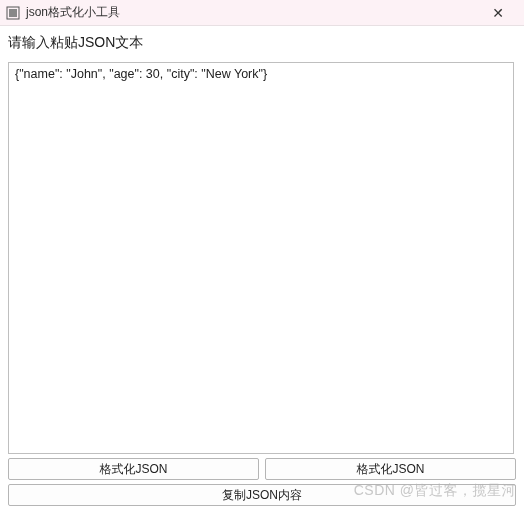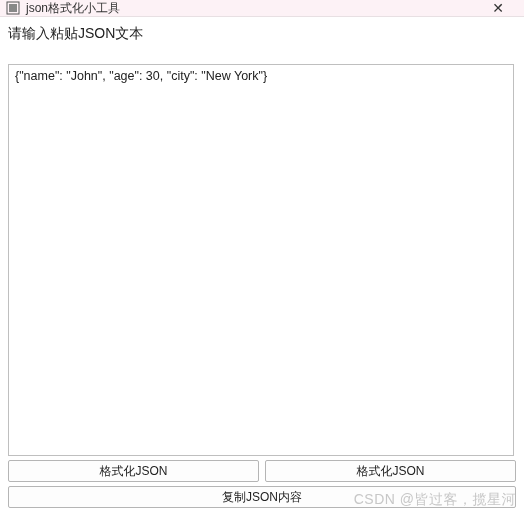--- a/index.html
+++ b/index.html
@@ -6,21 +6,21 @@
 body {
   font-family: "Microsoft YaHei", "SimSun", Arial, sans-serif;
   font-size: 13px;
   background: #fff;
   width: 524px;
   height: 516px;
   overflow: hidden;
   position: relative;
 }
 .titlebar {
-  height: 17px;
+  height: 26px;
   background: #fdf2f6;
   display: flex;
   align-items: center;
   padding: 0 6px;
   border-bottom: 1px solid #e8e0e3;
 }
 .titlebar-icon {
   width: 14px;
   height: 14px;
   margin-right: 6px;
@@ -41,21 +41,21 @@
   color: #333;
   cursor: pointer;
   font-family: Arial, sans-serif;
 }
 .content {
   padding: 8px;
 }
 .prompt {
   font-size: 14px;
   color: #222;
-  margin-bottom: 21px;
+  margin-bottom: 10px;
 }
 .textarea-wrap {
   border: 1px solid #bfbfbf;
   width: 506px;
   height: 392px;
   padding: 4px 6px;
   background: #fff;
 }
 .json-textarea {
   width: 100%;
@@ -87,21 +87,21 @@
   justify-content: center;
   border-radius: 2px;
 }
 .btn-full {
   width: 506px;
   text-align: center;
 }
 .watermark {
   position: absolute;
   right: 8px;
-  bottom: 7px;
+  bottom: 16px;
   font-size: 14px;
   color: rgba(180,180,180,0.75);
   pointer-events: none;
   letter-spacing: 0.5px;
 }
 </style>
 </head>
 <body>
 
 <div class="titlebar">

